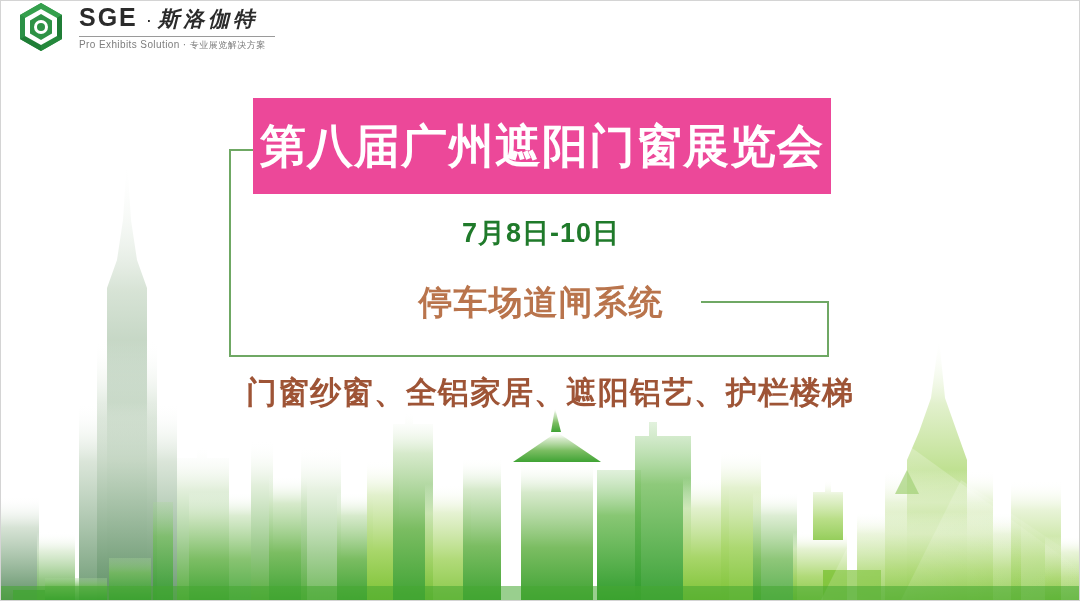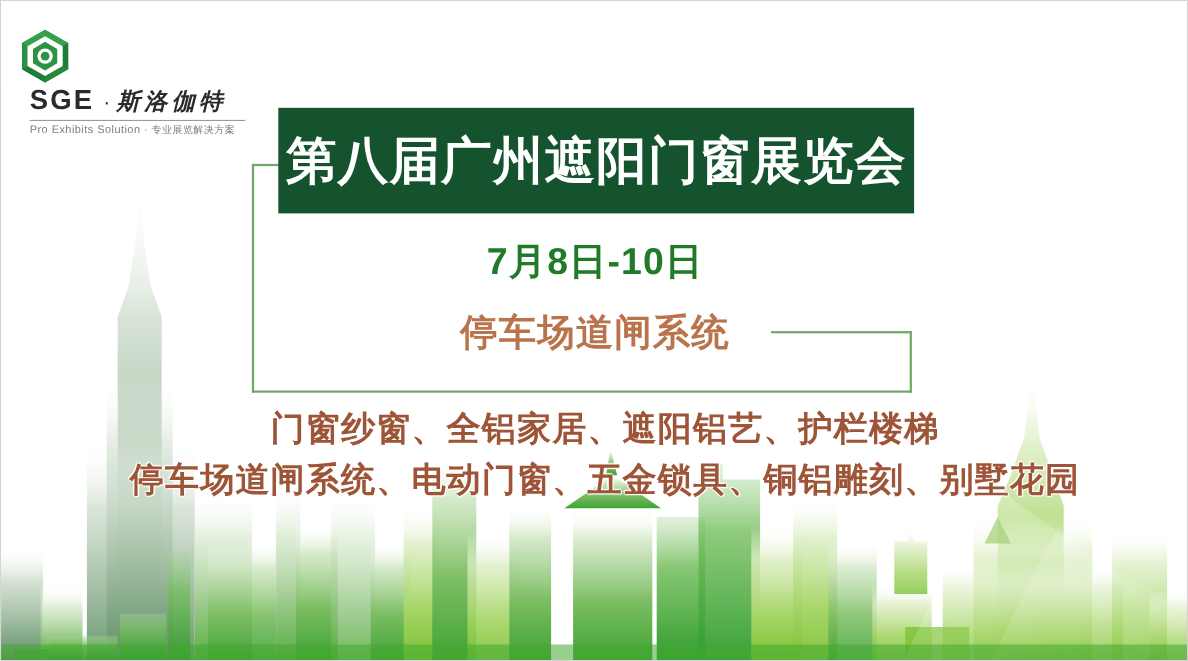--- a/index.html
+++ b/index.html
@@ -28,24 +28,23 @@
     left: 0;
     top: 0;
     width: 1080px;
     height: 78px;
     background: #ffffff;
     z-index: 40;
   }
   .logo-wrap {
     position: absolute;
     left: 14px;
-    top: 24px;
+    top: 0;
     display: flex;
-    align-items: flex-start;
-    flex-direction: column;
+    align-items: flex-end;
   }
   .logo-mark {
     width: 52px;
     height: 52px;
     flex: 0 0 52px;
     position: relative;
   }
   .logo-text-block {
     margin-left: 12px;
     padding-bottom: 1px;
@@ -171,21 +170,21 @@
 
   
   .date-line {
     position: absolute;
     left: 0;
     top: 214px;
     width: 1080px;
     text-align: center;
     z-index: 30;
     font-family: "Liberation Sans", "DejaVu Sans", sans-serif;
-    font-size: 34px;
+    font-size: 27px;
     font-weight: bold;
     color: #1f7a2a;
     letter-spacing: 1px;
   }
 
   
   .venue-line {
     position: absolute;
     left: 0;
     top: 279px;
@@ -203,21 +202,21 @@
   
   .categories {
     position: absolute;
     left: 0;
     top: 372px;
     width: 1080px;
     z-index: 30;
     text-align: center;
   }
   .cat-line {
-    font-family: Liberation Mono, monospace;
+    font-family: Liberation Serif, serif;
     font-weight: bold;
     color: #9e5436;
     white-space: nowrap;
     letter-spacing: 1px;
     line-height: 1.28;
     text-shadow:
        1px 0 1px #ffffff, -1px 0 1px #ffffff,
        0 1px 1px #ffffff, 0 -1px 1px #ffffff,
        1px 1px 1px #ffffff, -1px -1px 1px #ffffff;
     padding-left: 18px;
@@ -336,31 +335,30 @@
 
     <path d="M0 446 L1080 446 L1080 460 L0 460 Z" fill="#46a832" opacity="0.55"></path>
   </svg>
 
   <div class="frame frame-top-left"></div>
   <div class="frame frame-left"></div>
   <div class="frame frame-bottom"></div>
   <div class="frame frame-right"></div>
   <div class="frame frame-top-right"></div>
 
-  <div class="title-banner" style="background:#14532d;">
+  <div class="title-banner" style="background:#ec4899;">
     <span class="title-text">第八届广州遮阳门窗展览会</span>
   </div>
 
   <div class="date-line">7月8日-10日</div>
 
   <div class="venue-line">停车场道闸系统</div>
 
   <div class="categories">
     <div class="cat-line cat-line-1">门窗纱窗、全铝家居、遮阳铝艺、护栏楼梯</div>
-    <div class="cat-line cat-line-2">停车场道闸系统、电动门窗、五金锁具、铜铝雕刻、别墅花园</div>
   </div>
 
   <div class="header">
     <div class="logo-wrap">
 
       <div class="logo-mark">
         <svg viewBox="0 0 52 52" width="52" height="52" xmlns="http://www.w3.org/2000/svg">
           <polygon points="26,2 47,14 47,38 26,50 5,38 5,14" fill="#2e9245"></polygon>
           <polygon points="26,2 47,14 26,26 5,14" fill="#35a04d"></polygon>
           <polygon points="26,26 47,14 47,38" fill="#1f7d36"></polygon>

